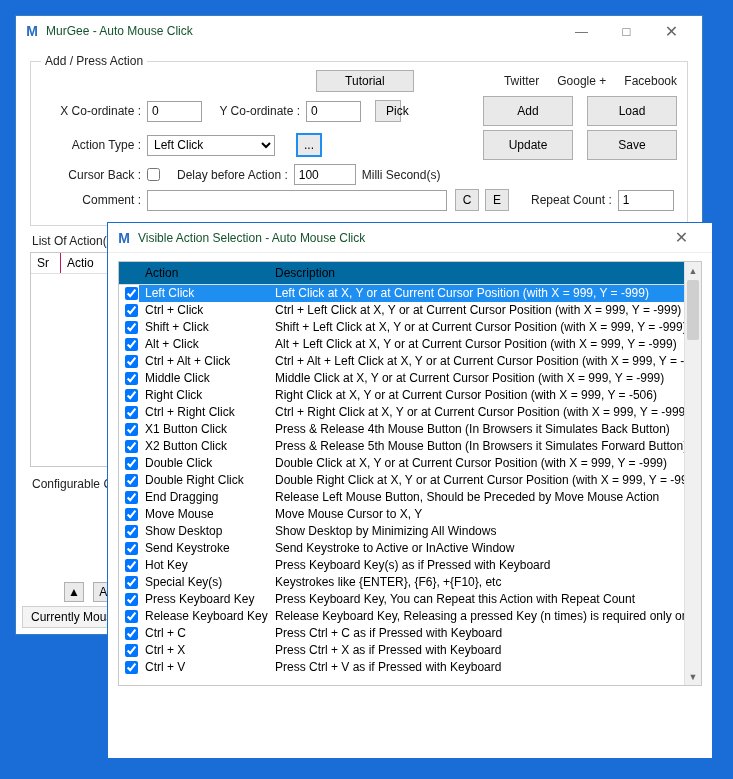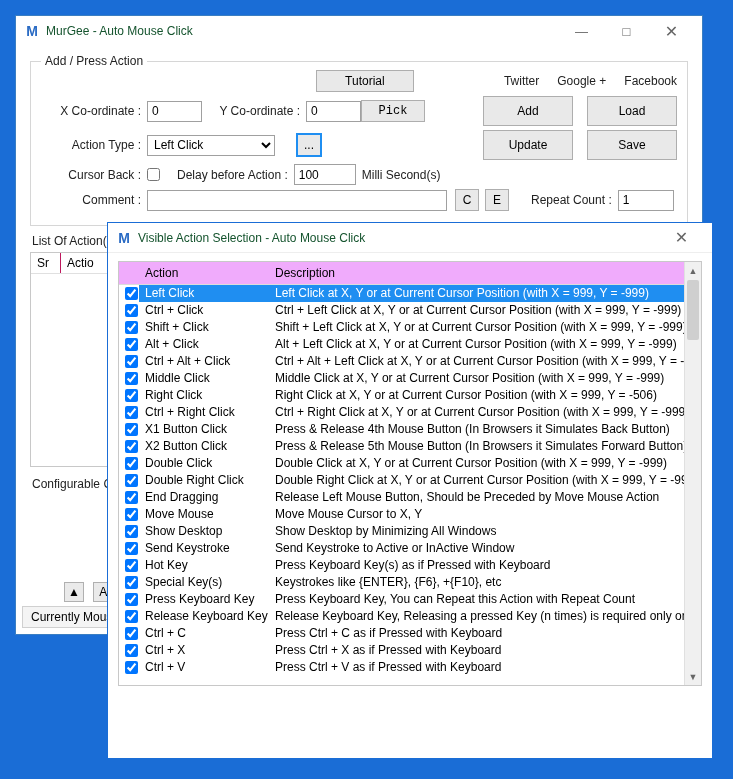--- a/index.html
+++ b/index.html
@@ -101,21 +101,21 @@
   .tbl {
     width: 100%;
     border-collapse: collapse;
     table-layout: fixed;
   }
   .tbl th {
     text-align: left;
     font-weight: normal;
     padding: 4px 6px;
     border-bottom: 1px solid #dcdcdc;
-    background: #f0abfc;
+    background: #0369a1;
   }
   .tbl td {
     padding: 1px 6px;
     white-space: nowrap;
     overflow: hidden;
     vertical-align: middle;
     height: 17px;
   }
   .tbl col.c-chk { width: 20px; }
   .tbl col.c-act { width: 130px; }
@@ -154,21 +154,21 @@
         <a href="#" class="link" style="margin-right:18px;">Twitter</a>
         <a href="#" class="link" style="margin-right:18px;">Google +</a>
         <a href="#" class="link">Facebook</a>
       </div>
 
       <div class="row">
         <span class="lbl rt" style="width:100px;">X Co-ordinate :</span>
         <input type="text" class="field" style="width: 55px; margin-left: 6px;" value="0">
         <span class="lbl rt" style="margin-left:8px;width:90px;">Y Co-ordinate :</span>
         <input type="text" class="field" style="width: 55px; margin-left: 6px;" value="0">
-        <button class="btn" style="margin-left:0;width:64px;font-family:Liberation Mono, monospace;">Pick</button>
+        <button class="btn" style="margin-left:14px;width:26px;">Pick</button>
         <div style="flex:1"></div>
         <button class="btn big">Add</button>
         <button class="btn big" style="margin-left:14px;">Load</button>
       </div>
 
       <div class="row">
         <span class="lbl rt" style="width:100px;">Action Type :</span>
         <select class="combo" style="width:128px;margin-left:6px;">
           <option>Left Click</option>
         </select>

